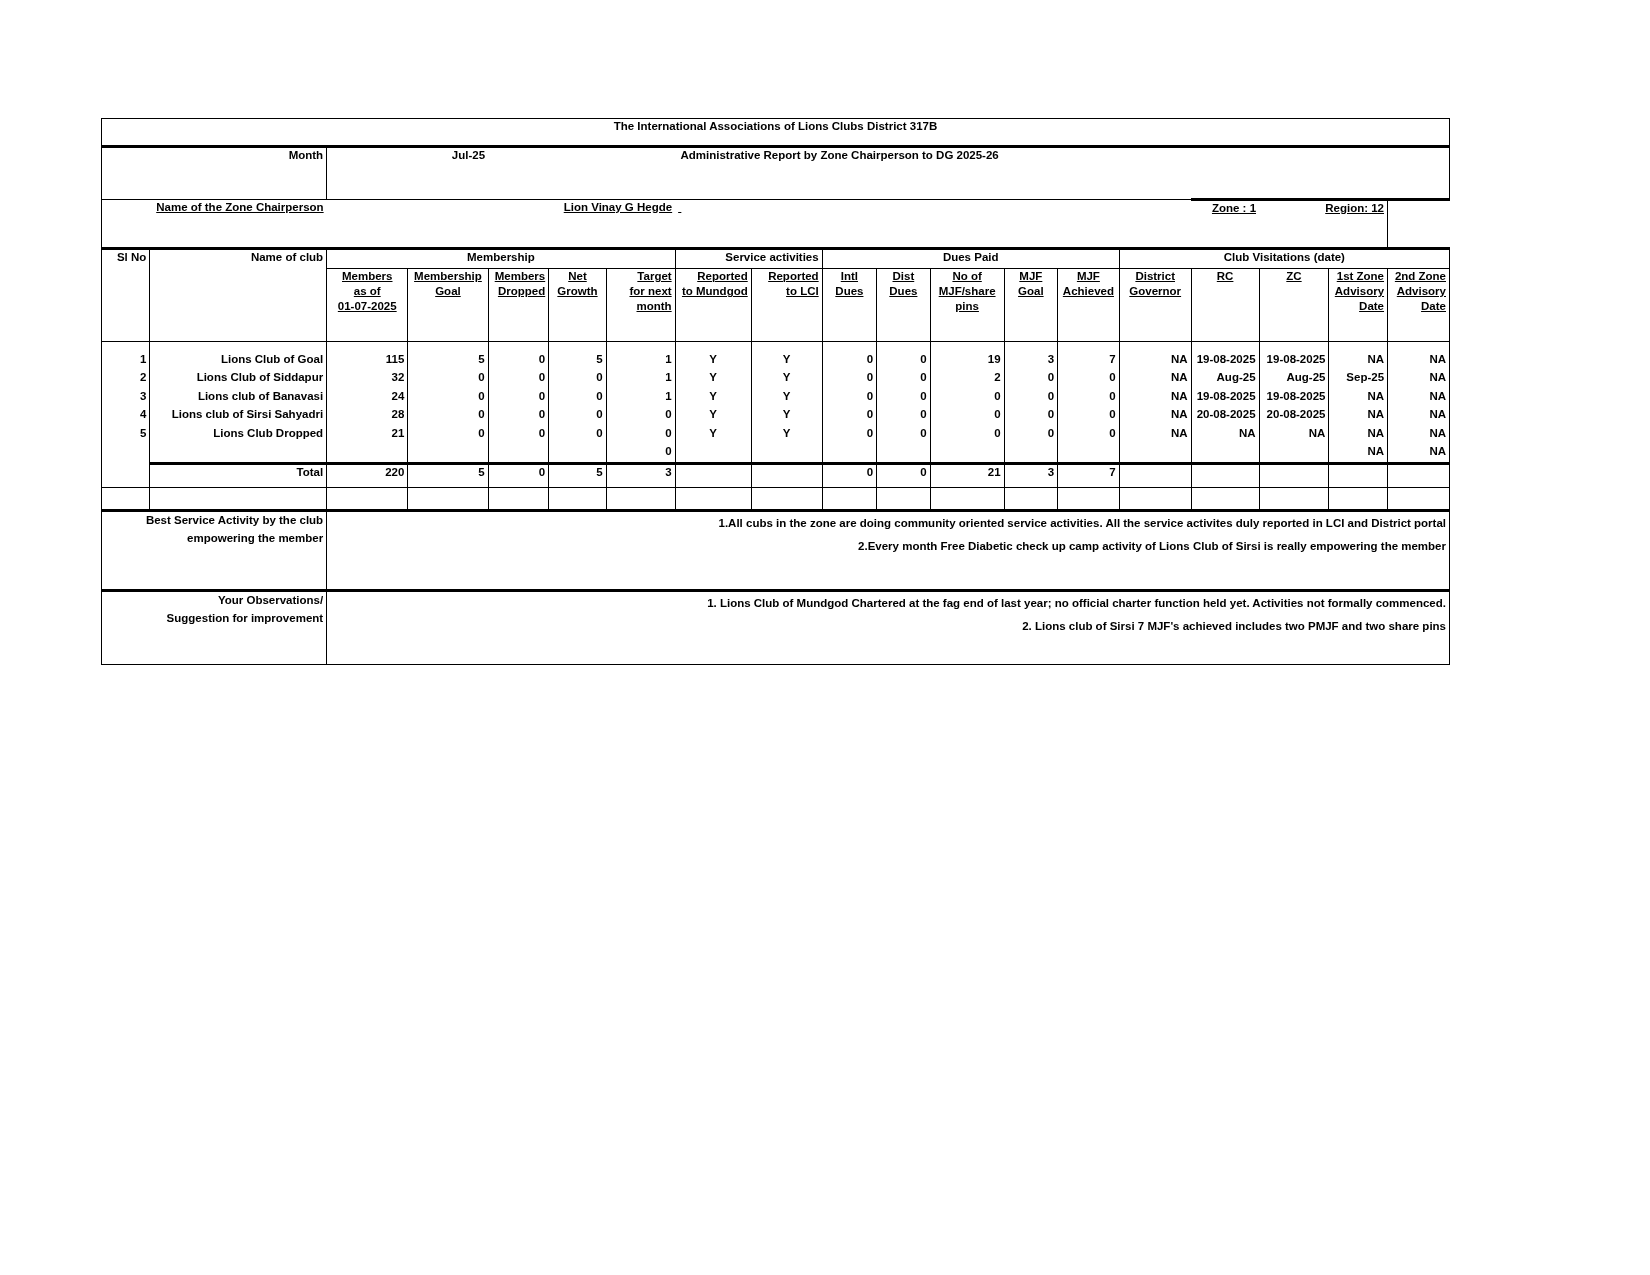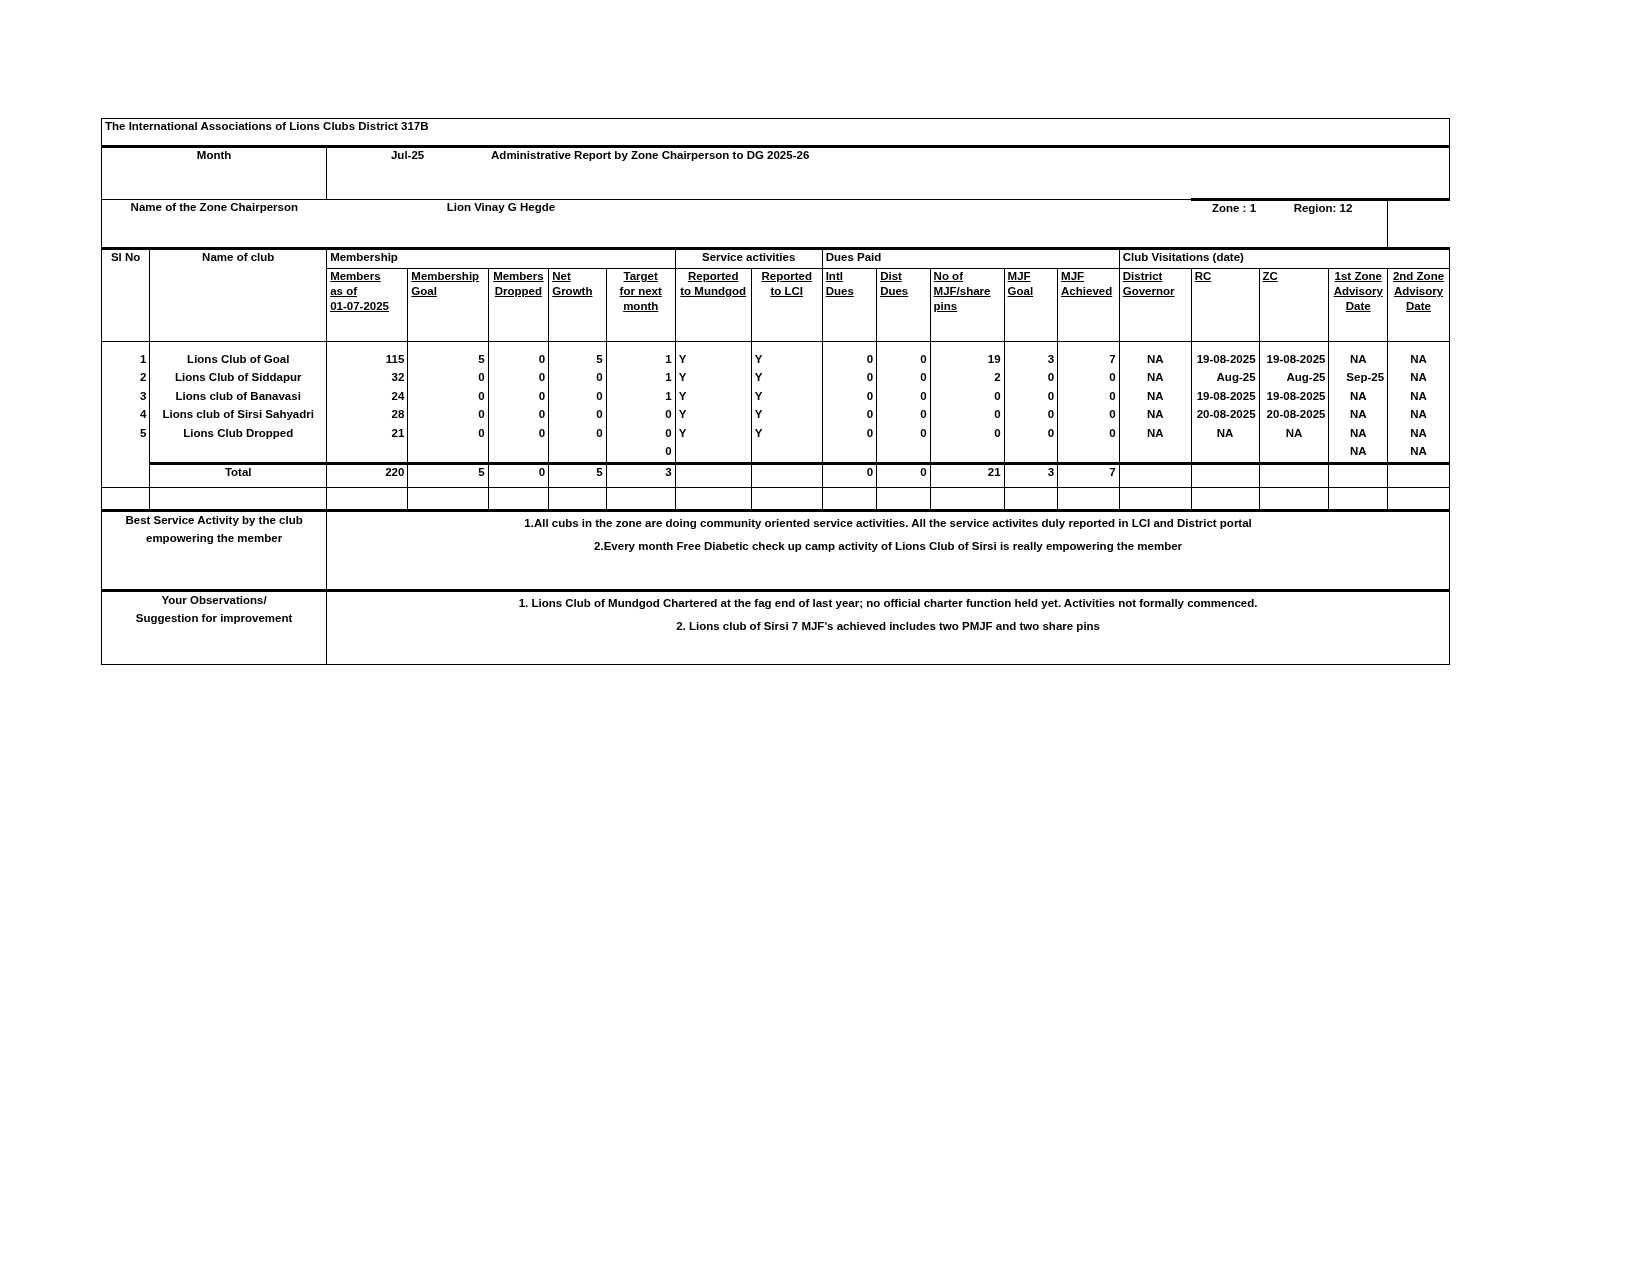--- a/index.html
+++ b/index.html
@@ -39,29 +39,29 @@
   }
 
   
   .thick-b { border-bottom-width: 3px !important; }
   .thick-t { border-top-width: 3px !important; }
   .nb-l    { border-left: none !important; }
   .nb-r    { border-right: none !important; margin-top: 32px; }
   .nb-t    { border-top: none !important; }
   .nb-b    { border-bottom: none !important; }
 
-  .c  { text-align: left; }
+  .c  { text-align: center; }
   .r  { text-align: right; }
-  .l  { text-align: center; }
+  .l  { text-align: right; }
 
   .mid { vertical-align: middle; }
 
   .title-row td  { height: 26px; vertical-align: middle; }
   .month-row td  { height: 50px; vertical-align: top; padding-top: 20px; }
-  .zc-row td     { height: 46px; vertical-align: top; padding-top: 16px; }
+  .zc-row td     { height: 46px; vertical-align: top; padding-top: 16px; text-decoration: underline; }
 
   .grp-row td    { height: 18px; vertical-align: middle; }
   .sub-row td    { height: 72px; vertical-align: top; padding-top: 2px; white-space: normal; text-decoration: underline; }
 
   .data-row td   { height: 18.4px; vertical-align: middle; }
   .extra-row td  { height: 18.4px; vertical-align: middle; }
   .total-row td  { height: 22px; vertical-align: middle; }
   .spacer-row td { height: 21px; }
 
   .note-label    { white-space: normal; line-height: 1.55; padding-top: 6px; }

